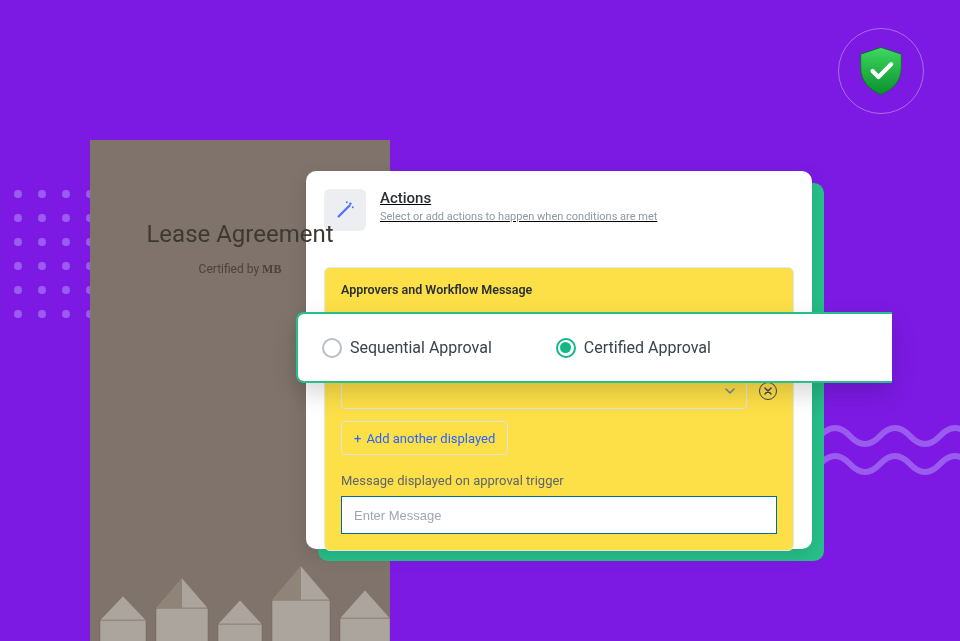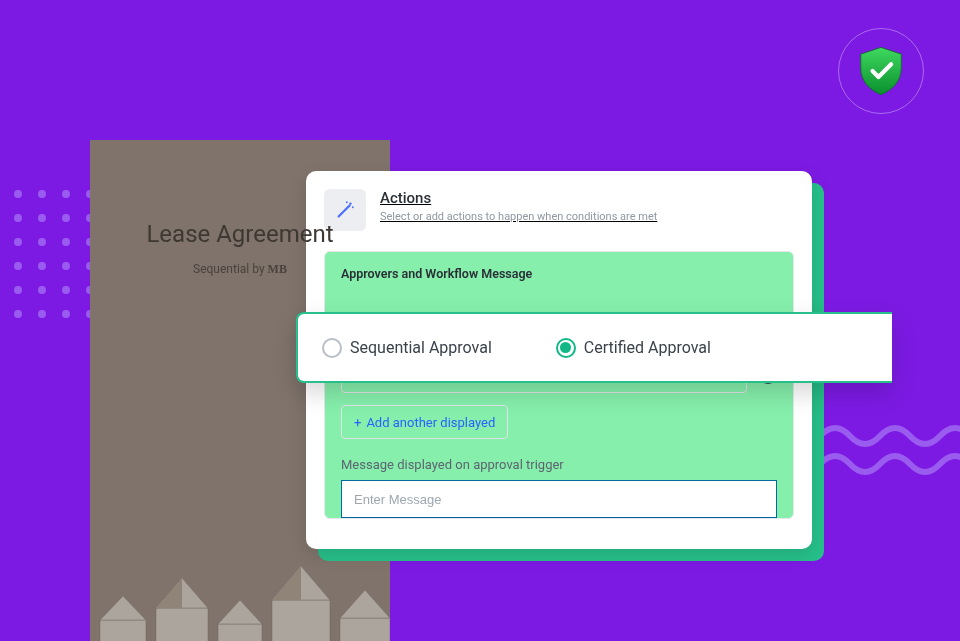--- a/index.html
+++ b/index.html
@@ -31,21 +31,21 @@
   
   .card-shadow { position: absolute; left: 318px; top: 183px; width: 506px; height: 378px; background: #27c08a; border-radius: 10px; }
   .card { position: absolute; left: 306px; top: 171px; width: 506px; height: 378px; background: #fff; border-radius: 10px; padding: 18px 18px 0 18px; box-shadow: 0 6px 18px rgba(0,0,0,0.12); }
 
   .card-header { display: flex; gap: 14px; align-items: flex-start; text-decoration: underline; }
   .icon-tile { width: 42px; height: 42px; border-radius: 6px; background: #eceef1; display: flex; align-items: center; justify-content: center; flex-shrink: 0; }
   .icon-tile svg { width: 22px; height: 22px; }
   .header-text .h { font-size: 15px; color: #2a2f36; font-weight: 500; }
   .header-text .s { font-size: 11px; color: #8f98a3; margin-top: 3px; }
 
-  .panel { margin-top: 20px; border: 1px solid #e4e7ec; border-radius: 6px; padding: 0 16px 0 16px; background: #86efac; }
+  .panel { margin-top: 36px; border: 1px solid #e4e7ec; border-radius: 6px; padding: 0 16px 16px 16px; background: #fde047; }
   .panel-title { font-size: 12.5px; font-weight: 600; color: #2a2f36; padding: 14px 0 10px 0; }
 
   .radio-bar-gap { height: 58px; }
 
   .select-row { display: flex; align-items: center; gap: 12px; margin-top: 8px; }
   .select { flex: 1; height: 36px; border: 1px solid #dfe3e8; border-radius: 4px; display: flex; align-items: center; justify-content: flex-end; padding: 0 10px; }
   .select .chev { color: #7b8794; }
   .close-circ { width: 18px; height: 18px; border: 1.5px solid #3e4651; border-radius: 50%; display: flex; align-items: center; justify-content: center; color: #3e4651; font-size: 11px; cursor: pointer; }
 
   .add-btn { margin-top: 12px; height: 34px; border: 1px solid #dfe3e8; border-radius: 4px; display: inline-flex; align-items: center; padding: 0 12px; color: #2962ff; font-size: 13px; cursor: pointer; }
@@ -118,21 +118,21 @@
         </linearGradient>
       </defs>
       <path d="M32 4 L56 12 V28 C56 44 46 54 32 60 C18 54 8 44 8 28 V12 Z" fill="url(#g1)" stroke="#0a6f22" stroke-width="1"></path>
       <path d="M22 32 L29 39 L44 24" fill="none" stroke="#fff" stroke-width="5" stroke-linecap="round" stroke-linejoin="round"></path>
     </svg>
   </div>
 
   <div class="doc">
     <div class="title">Lease Agreement</div>
     <div class="sub">
-      <span>Sequential by </span><span class="logo">MB</span>
+      <span>Certified by </span><span class="logo">MB</span>
     </div>
     <svg class="houses" viewBox="0 0 300 170">
       <g fill="#cbc4bd" stroke="#7c756e" stroke-width="0.5">
         <rect x="10" y="120" width="46" height="50"></rect>
         <polygon points="10,120 33,96 56,120"></polygon>
         <rect x="66" y="108" width="52" height="62"></rect>
         <polygon points="66,108 92,78 118,108"></polygon>
         <rect x="128" y="124" width="44" height="46"></rect>
         <polygon points="128,124 150,100 172,124"></polygon>
         <rect x="182" y="100" width="58" height="70"></rect>

